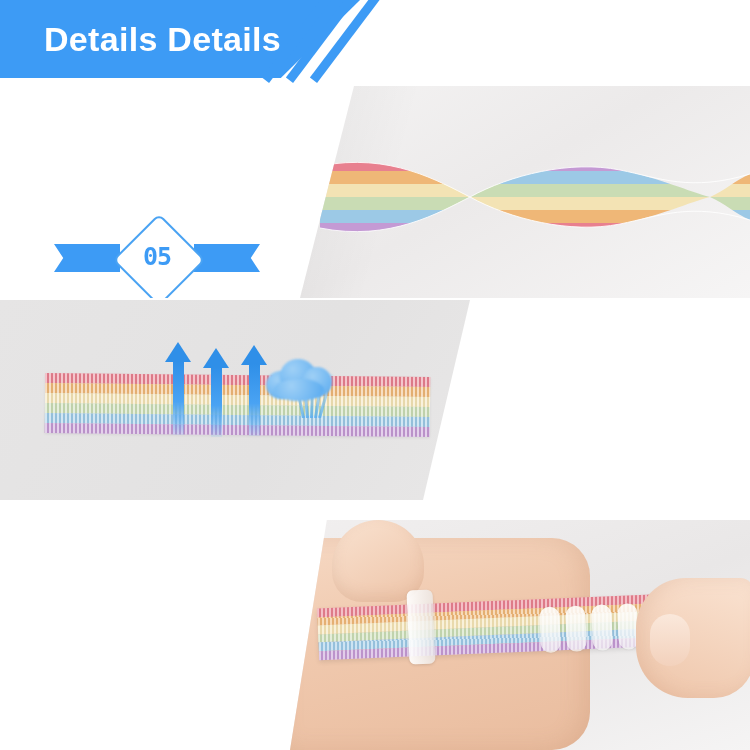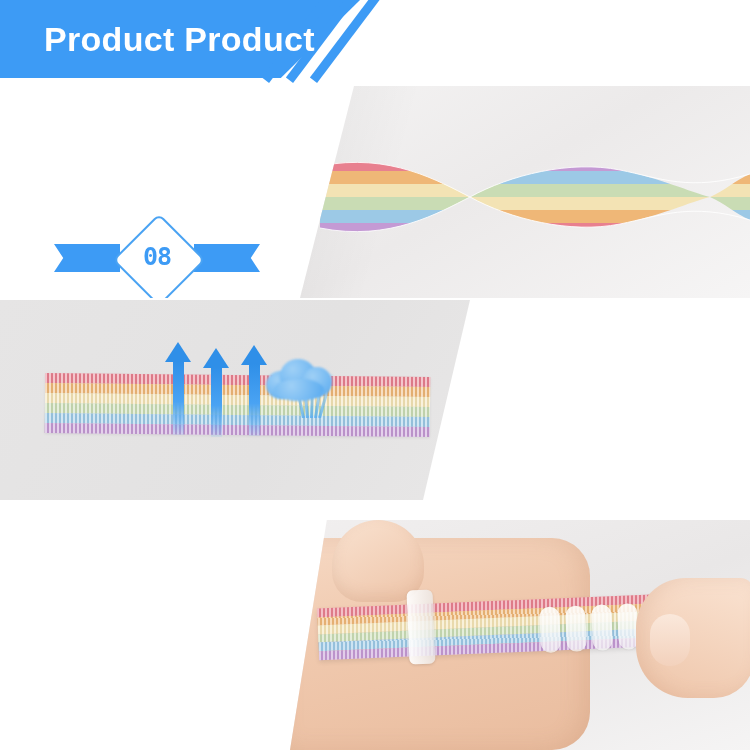--- a/index.html
+++ b/index.html
@@ -109,21 +109,21 @@
 </head>
 <body>
 
 <div id="stage">
 
   <div class="header-wrap">
     <div class="header-bar"></div>
     <div class="hstripe hs1"></div>
     <div class="hstripe hs2"></div>
     <div class="hstripe hs3"></div>
-    <div class="header-title">Product Product</div>
+    <div class="header-title">Details Details</div>
   </div>
 
   <div class="panel p1">
     <div class="p1-photo">
       <div class="p1-shadow"></div>
       <div class="twist">
         <svg width="430" height="78" viewBox="0 0 430 78">
           <defs>
             <clipPath id="tw1">
                 <path d="M0,8 C70,-6 120,24 150,39 C120,54 70,84 0,70 Z"></path>
@@ -165,21 +165,21 @@
           </g>
         </svg>
       </div>
     </div>
 
     <div class="badge b1">
       <div class="badge-gfx">
         <div class="ribbon left"></div>
         <div class="ribbon right"></div>
         <div class="diamond"></div>
-        <div class="badge-num">08</div>
+        <div class="badge-num">05</div>
       </div>
 
     </div>
   </div>
 
   <div class="panel p2">
     <div class="p2-photo">
 
       <div class="band-flat">
         <div class="stripe" style="background:#e8808f"></div>

